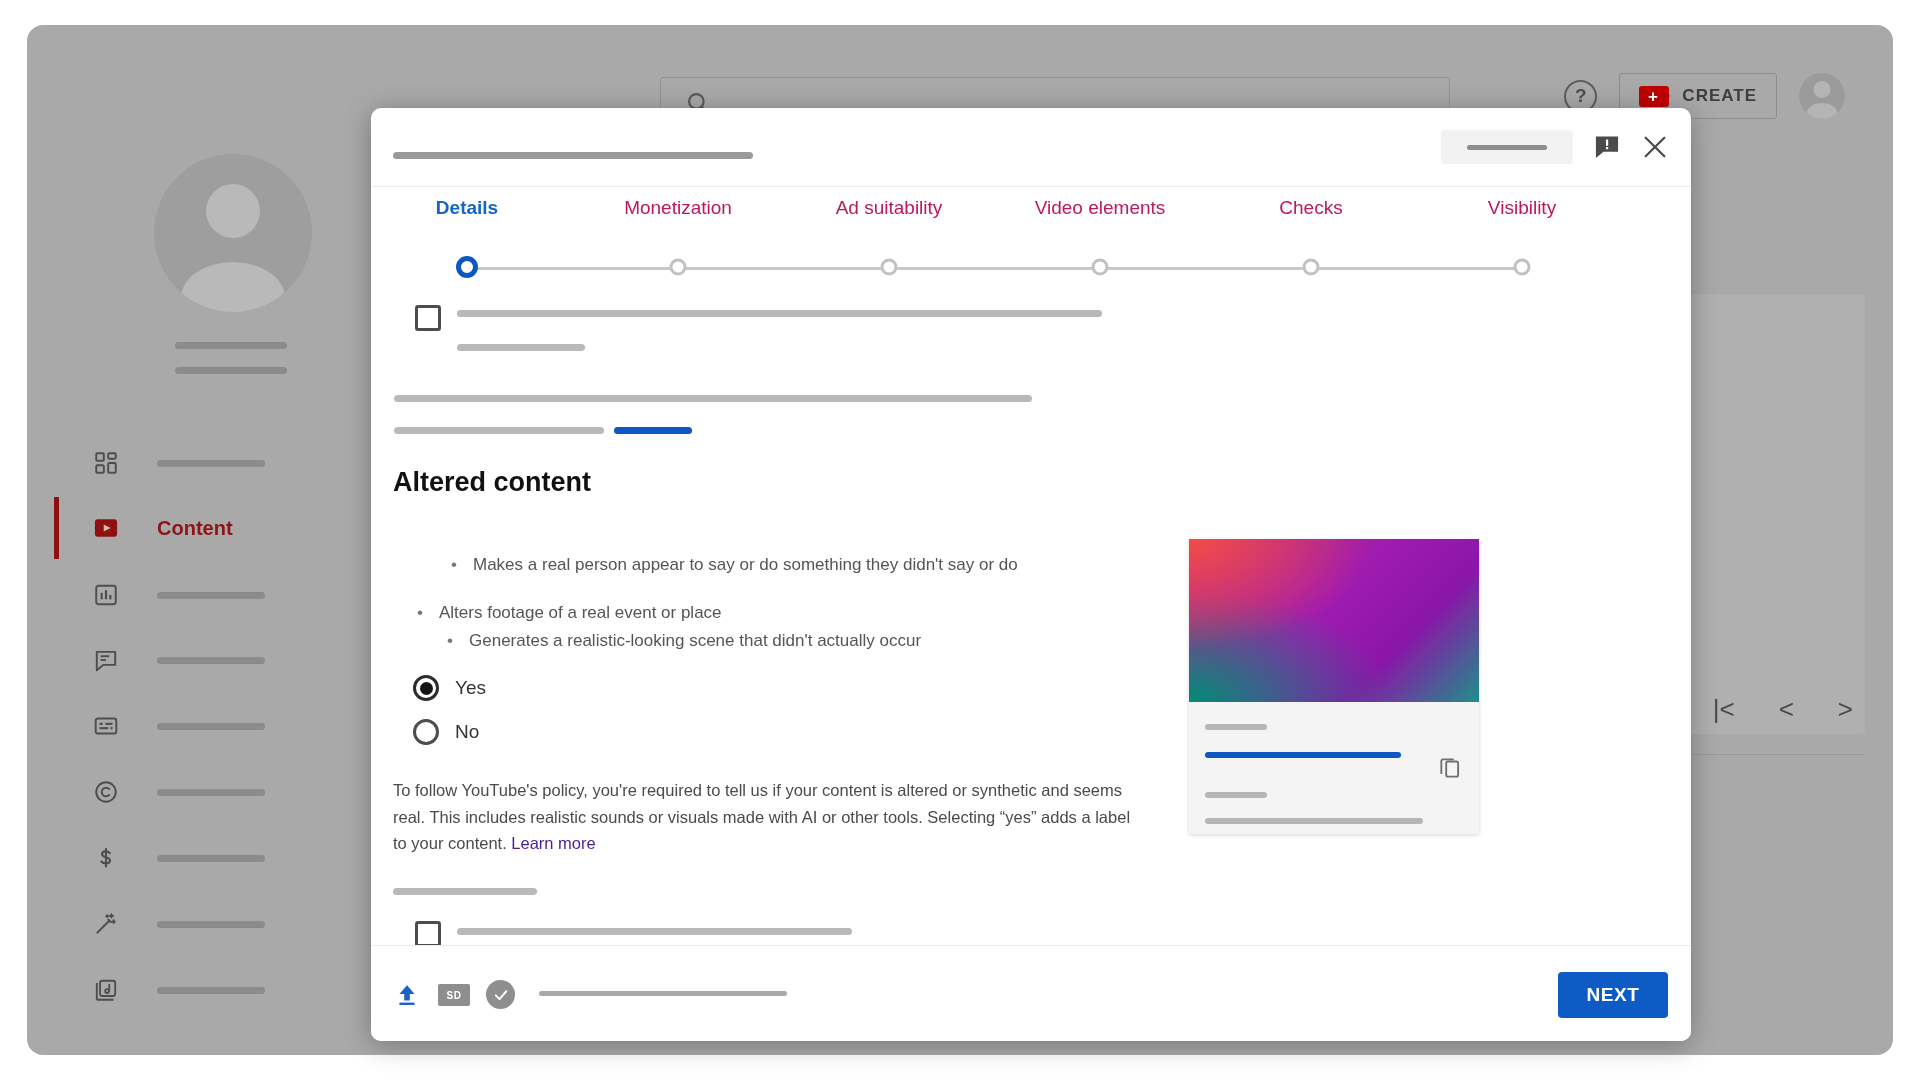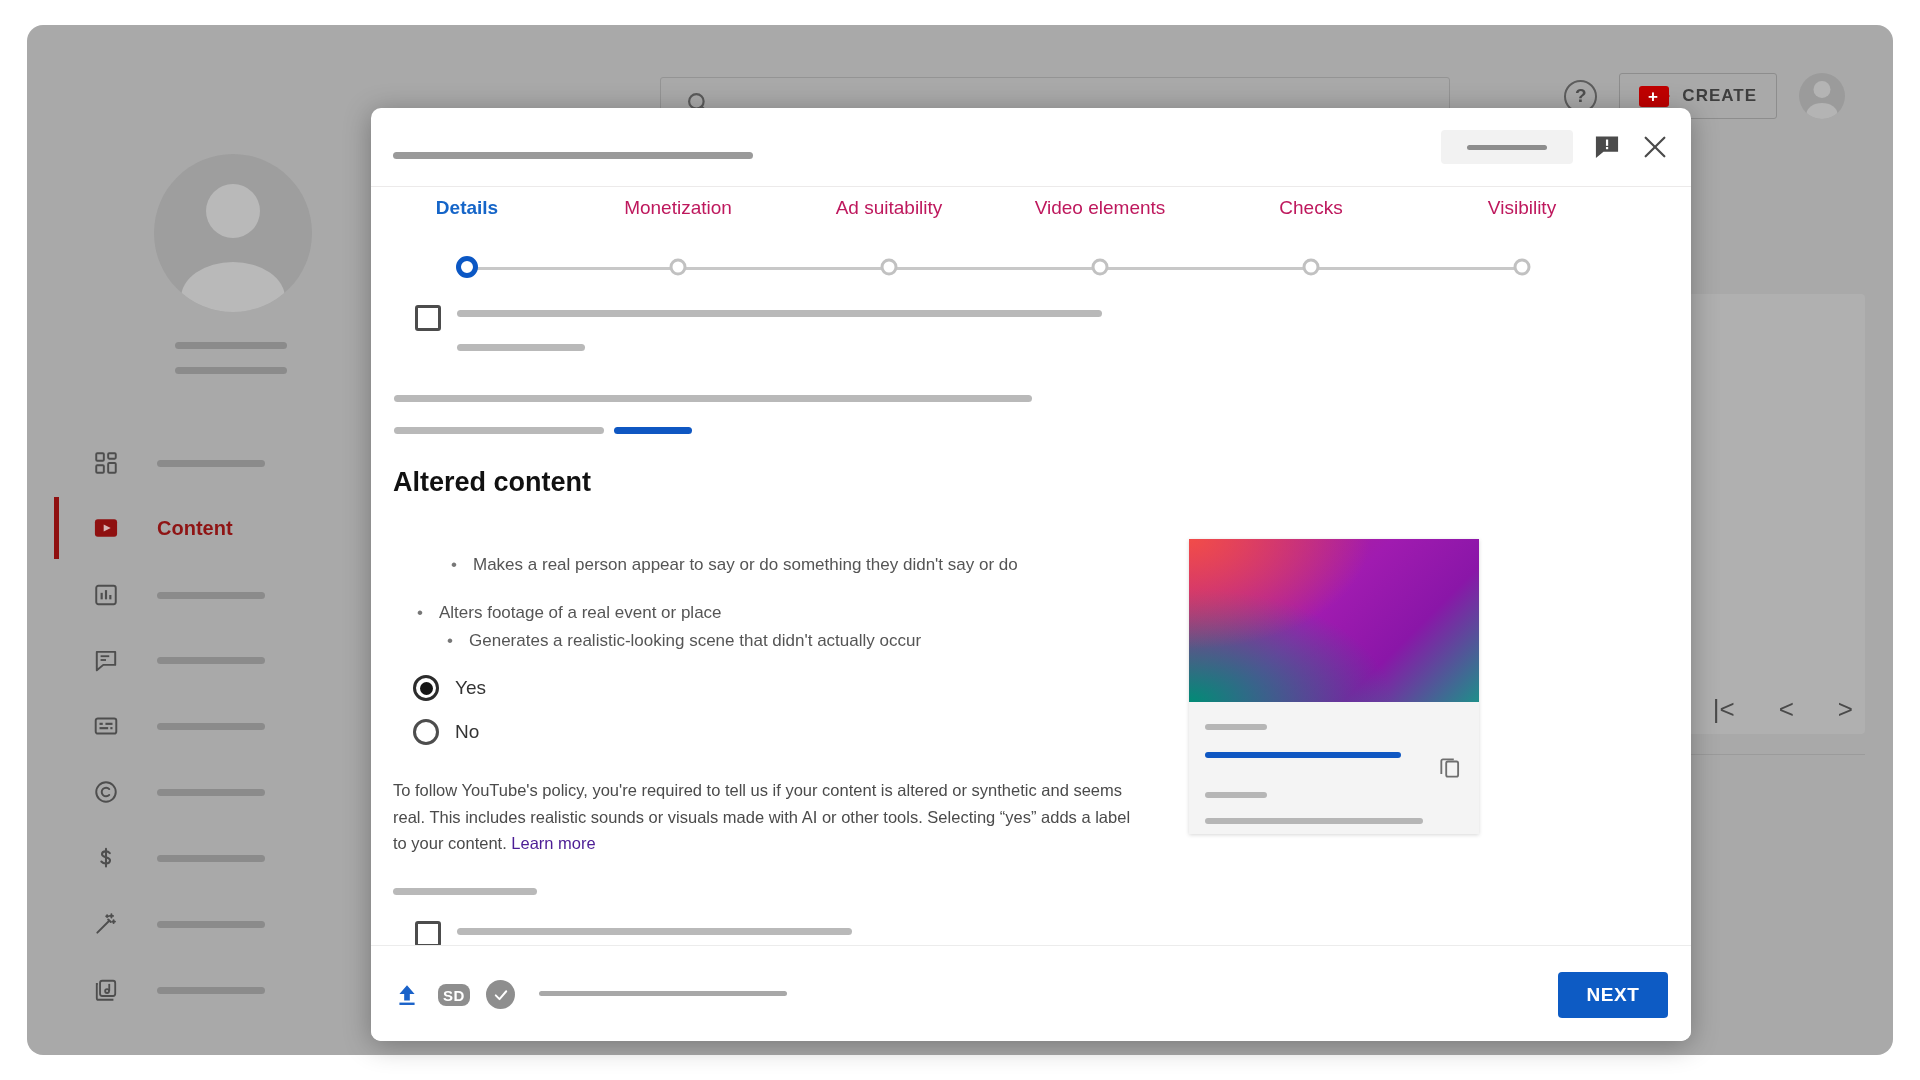--- a/index.html
+++ b/index.html
@@ -133,21 +133,21 @@
       radial-gradient(120% 120% at 0% 100%, rgba(0,140,118,1) 0%, rgba(0,140,118,0) 58%),
       linear-gradient(135deg, #c2297f 0%, #a01bb0 45%, #8a16a8 70%, #1f8f8a 100%);
   }
   .pv-line { position: absolute; background: #b6b6b6; border-radius: 3px; height: 6px; }
   .pv-line.blue { background: #0f57c2; height: 6px; }
   .copy-icon { position: absolute; right: 16px; top: 52px; width: 26px; height: 28px; }
 
   
   .footer { position: absolute; left: 0; bottom: 0; width: 100%; height: 96px; border-top: 1px solid #ececec; background: #fff; }
   .up-icon { position: absolute; left: 23px; top: 36px; width: 26px; height: 26px; }
-  .sd-badge { position: absolute; left: 67px; top: 38px; width: 32px; height: 22px; background: #8e8e8e; border-radius: 8px; color: #fff; font-size: 15px; font-weight: 700; display: flex; align-items: center; justify-content: center; letter-spacing: 0.5px; }
+  .sd-badge { position: absolute; left: 67px; top: 38px; width: 32px; height: 22px; background: #8e8e8e; border-radius: 2px; color: #fff; font-size: 10px; font-weight: 700; display: flex; align-items: center; justify-content: center; letter-spacing: 0.5px; }
   .check-badge { position: absolute; left: 115px; top: 34px; width: 29px; height: 29px; border-radius: 50%; background: #8e8e8e; display: flex; align-items: center; justify-content: center; }
   .foot-line { position: absolute; left: 168px; top: 45px; width: 248px; height: 5px; background: #a8a8a8; border-radius: 3px; }
   .next-btn {
     position: absolute; right: 23px; top: 26px; width: 110px; height: 46px;
     background: #0d5bc4; color: #fff; border: none; border-radius: 4px;
     font-size: 19px; font-weight: 700; letter-spacing: 0.6px;
     font-family: "Liberation Sans", sans-serif; cursor: pointer;
   }
 </style>
 </head>

